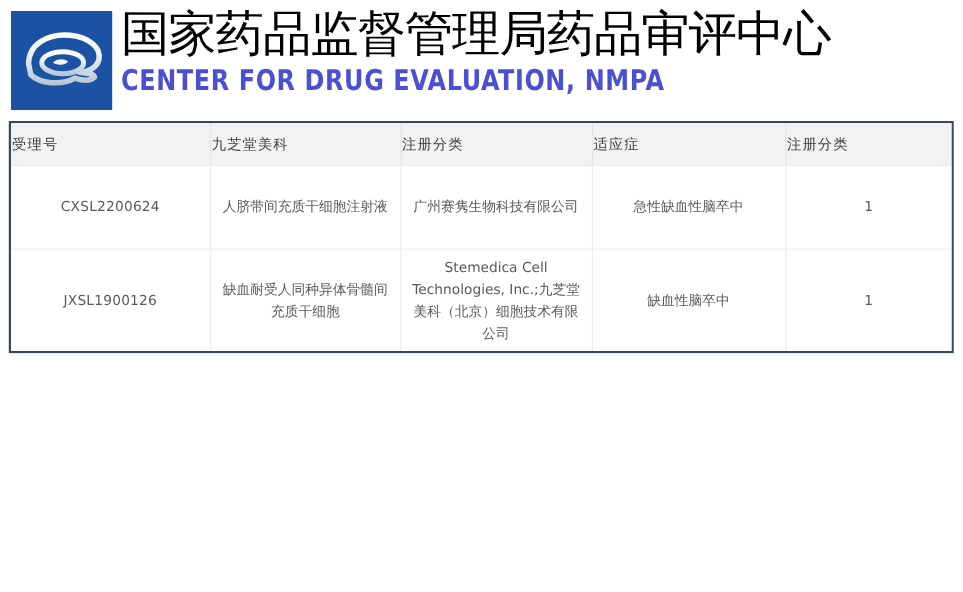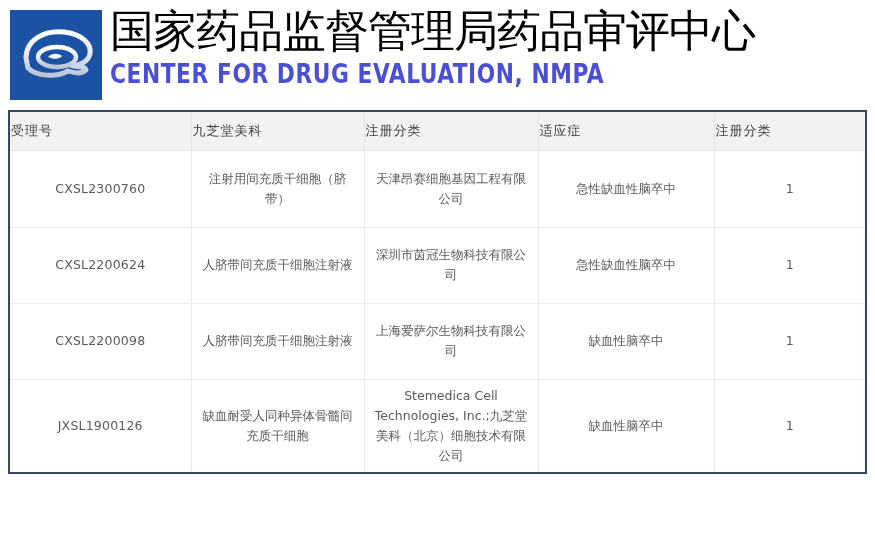--- a/index.html
+++ b/index.html
@@ -162,39 +162,25 @@
     <thead>
       <tr>
         <th>受理号</th>
         <th>九芝堂美科</th>
         <th>注册分类</th>
         <th>适应症</th>
         <th>注册分类</th>
       </tr>
     </thead>
     <tbody>
-      <tr class="plain r2">
-        <td class="code">CXSL2300760</td>
-        <td>注射用间充质干细胞（脐带）</td>
-        <td>天津昂赛细胞基因工程有限公司</td>
-        <td>急性缺血性脑卒中</td>
-        <td class="klass">1</td>
-      </tr>
       <tr class="plain r3">
         <td class="code">CXSL2200624</td>
         <td>人脐带间充质干细胞注射液</td>
-        <td>深圳市茵冠生物科技有限公司</td>
+        <td>广州赛隽生物科技有限公司</td>
         <td>急性缺血性脑卒中</td>
-        <td class="klass">1</td>
-      </tr>
-      <tr class="plain r4">
-        <td class="code">CXSL2200098</td>
-        <td>人脐带间充质干细胞注射液</td>
-        <td>上海爱萨尔生物科技有限公司</td>
-        <td>缺血性脑卒中</td>
         <td class="klass">1</td>
       </tr>
       <tr class="plain r5">
         <td class="code">JXSL1900126</td>
         <td>缺血耐受人同种异体骨髓间充质干细胞</td>
         <td class="applicant-latin">Stemedica Cell Technologies, Inc.;九芝堂美科（北京）细胞技术有限公司</td>
         <td>缺血性脑卒中</td>
         <td class="klass">1</td>
       </tr>
     </tbody>

